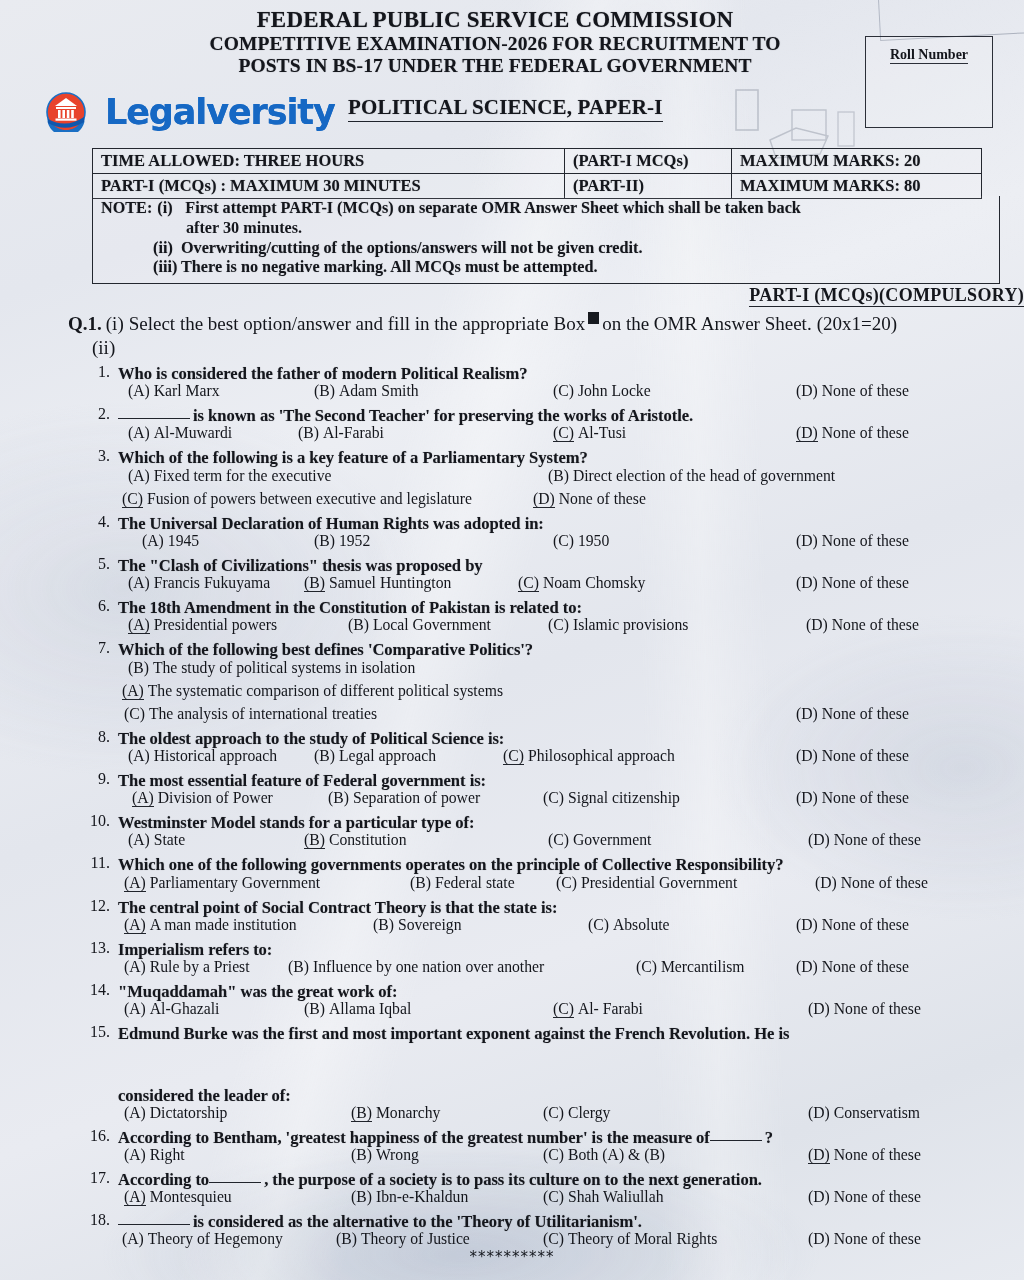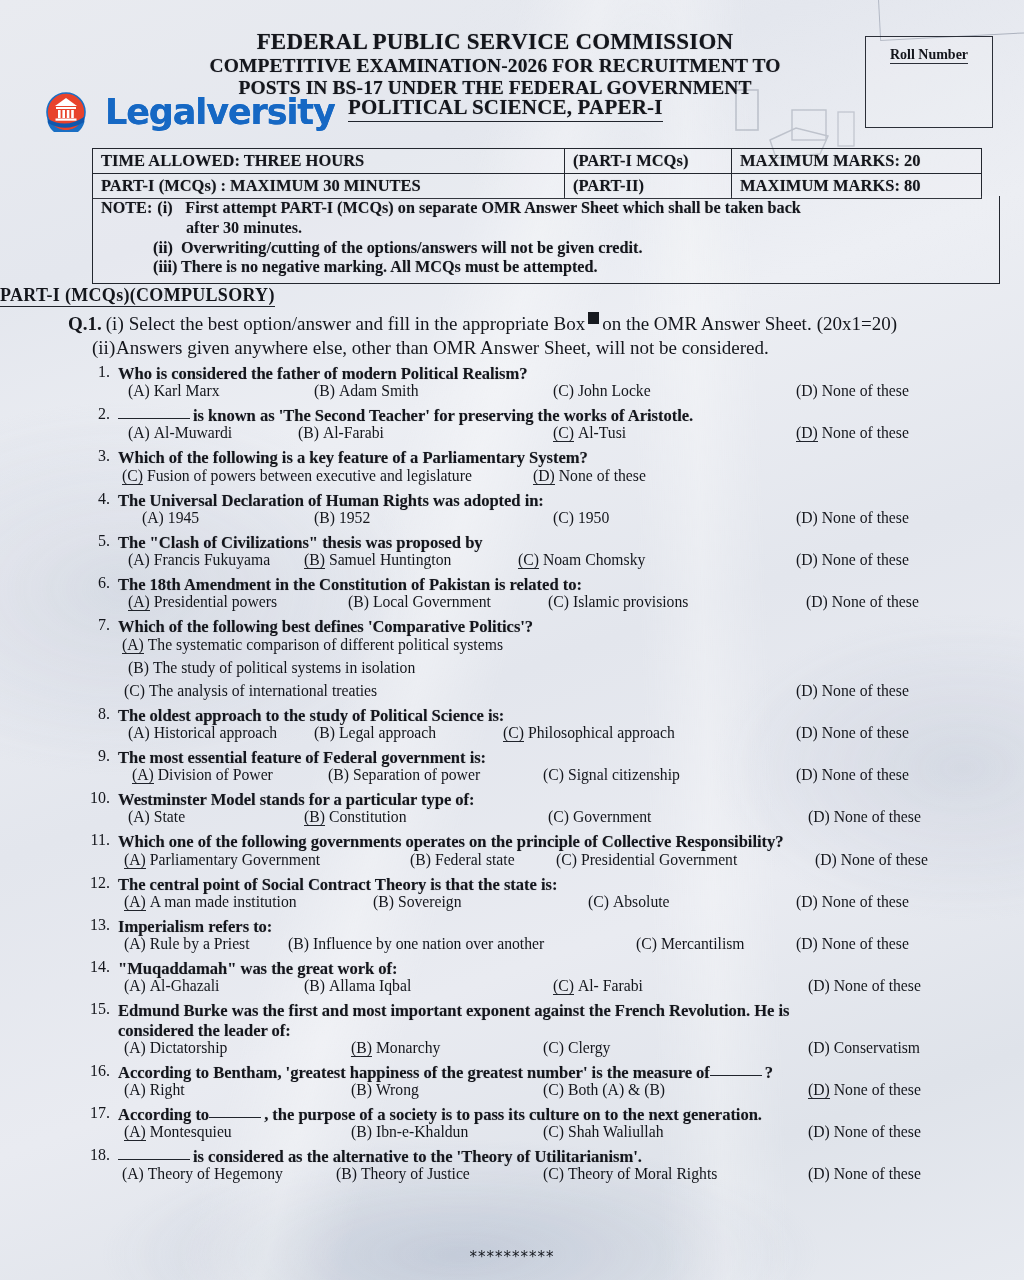--- a/index.html
+++ b/index.html
@@ -59,21 +59,20 @@
     position: absolute;
     top: 8px; left: 150px; width: 690px;
     text-align: center;
   }
   .hdr-l1 {
     font-weight: bold;
     font-size: 23px;
     letter-spacing: .2px;
     line-height: 1.08;
     text-shadow: 0 0 1px rgba(20,22,28,.5);
-    margin-top: 22px;
   }
   .hdr-l2, .hdr-l3 {
     font-weight: bold;
     font-size: 19.5px;
     line-height: 1.16;
     letter-spacing: .1px;
     text-shadow: 0 0 1px rgba(20,22,28,.45);
   }
 
   .roll-box {
@@ -173,21 +172,21 @@
   .note-lbl { flex: 0 0 auto; margin-right: 5px; }
   .note-num { flex: 0 0 auto; width: 28px; }
   .note-num.indent { margin-left: 52px; }
   .note-txt { flex: 1 1 auto; }
   .note-cont { margin-left: 85px; font-weight: bold; font-size: 16.2px; line-height: 1.22; }
 
   
   .part-head {
     position: absolute;
     top: 285px; left: 0; width: 1024px;
-    text-align: left;
+    text-align: right;
     font-weight: bold;
     font-size: 18px;
     letter-spacing: .3px;
   }
   .part-head span {
     border-bottom: 1.7px solid #20242c;
     padding-bottom: 1px;
   }
 
   
@@ -228,21 +227,21 @@
     box-sizing: border-box;
   }
   .qbody { flex: 1 1 auto; position: relative; }
   .qtext {
     font-weight: bold;
     font-size: 16.6px;
     letter-spacing: -.05px;
     text-shadow: 0 0 1px rgba(20,22,28,.32);
     line-height: 1.16;
   }
-  .qtext.cont { font-weight: bold; }
+  .qtext.cont { font-weight: bold; margin-top: 42px; }
   .blank-line {
     display: inline-block;
     width: 72px;
     border-bottom: 1.6px solid #20242c;
     vertical-align: 2px;
     margin-right: 3px;
   }
   .blank-line.sm { width: 52px; }
 
   .opts {
@@ -358,21 +357,20 @@
     <div class="q1-line">
       <span class="q1-tag">Q.1.</span>
       <span>(i)</span>
       <span style="margin-left:5px">Select the best option/answer and fill in the appropriate Box</span>
       <span class="omr-square"></span>
       <span>on the OMR Answer Sheet.</span>
       <span style="margin-left:5px">(20x1=20)</span>
     </div>
     <div class="q1-line">
       <span class="q1-sub">(ii)</span>
-      <span>Answers given anywhere else, other than OMR Answer Sheet, will not be considered.</span>
     </div>
   </div>
 
   <div class="qlist">
 
     <div class="qrow">
       <div class="qnum">1.</div>
       <div class="qbody">
         <div class="qtext">Who is considered the father of modern Political Realism?</div>
         <div class="opts">
@@ -395,20 +393,24 @@
           <div class="opt" style="left:678px"><span class="mk marked">(D)</span><span>None of these</span></div>
         </div>
       </div>
     </div>
 
     <div class="qrow">
       <div class="qnum">3.</div>
       <div class="qbody">
         <div class="qtext">Which of the following is a key feature of a Parliamentary System?</div>
         <div class="opts">
+          <div class="opt" style="left:10px"><span class="mk">(A)</span><span>Fixed term for the executive</span></div>
+          <div class="opt" style="left:430px"><span class="mk">(B)</span><span>Direct election of the head of government</span></div>
+        </div>
+        <div class="opts">
           <div class="opt" style="left:4px"><span class="mk marked">(C)</span><span>Fusion of powers between executive and legislature</span></div>
           <div class="opt" style="left:415px"><span class="mk marked">(D)</span><span>None of these</span></div>
         </div>
       </div>
     </div>
 
     <div class="qrow">
       <div class="qnum">4.</div>
       <div class="qbody">
         <div class="qtext">The Universal Declaration of Human Rights was adopted in:</div>
@@ -445,24 +447,24 @@
           <div class="opt" style="left:688px"><span class="mk">(D)</span><span>None of these</span></div>
         </div>
       </div>
     </div>
 
     <div class="qrow">
       <div class="qnum">7.</div>
       <div class="qbody">
         <div class="qtext">Which of the following best defines 'Comparative Politics'?</div>
         <div class="opts">
+          <div class="opt" style="left:10px"><span class="mk">(B)</span><span>The study of political systems in isolation</span></div>
+        </div>
+        <div class="opts">
           <div class="opt" style="left:4px"><span class="mk marked">(A)</span><span>The systematic comparison of different political systems</span></div>
-        </div>
-        <div class="opts">
-          <div class="opt" style="left:10px"><span class="mk">(B)</span><span>The study of political systems in isolation</span></div>
         </div>
         <div class="opts">
           <div class="opt" style="left:6px"><span class="mk">(C)</span><span>The analysis of international treaties</span></div>
           <div class="opt" style="left:678px"><span class="mk">(D)</span><span>None of these</span></div>
         </div>
       </div>
     </div>
 
     <div class="qrow">
       <div class="qnum">8.</div>

